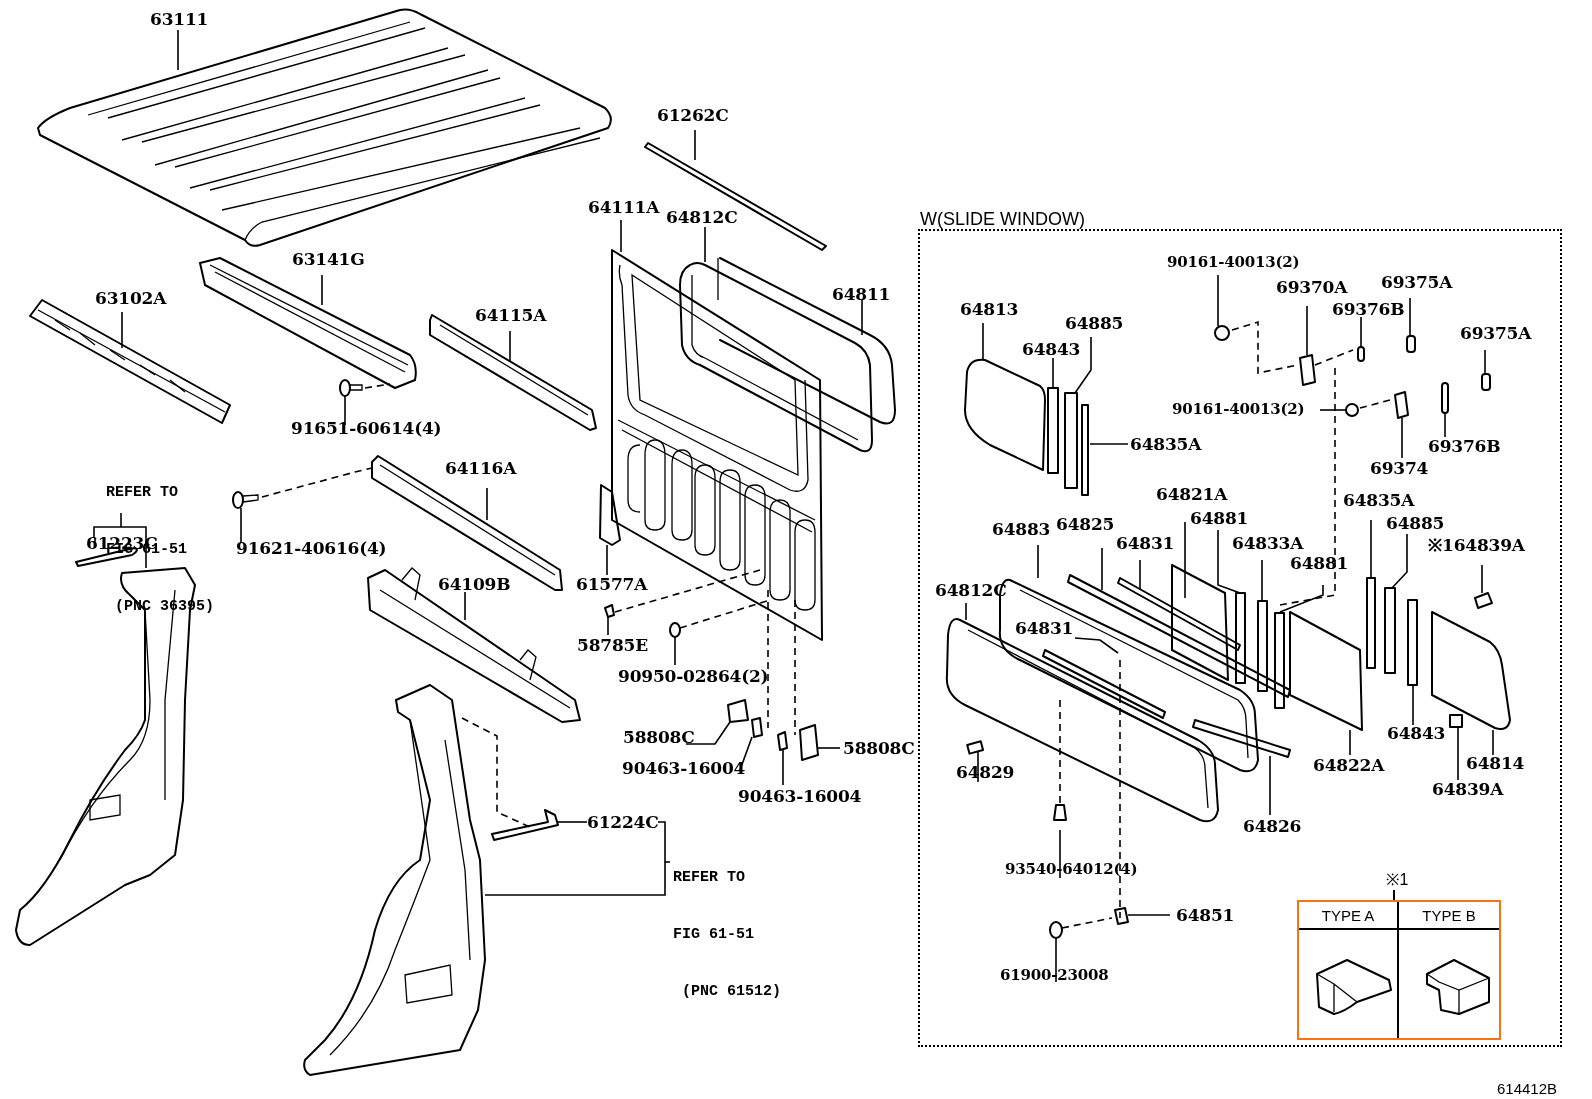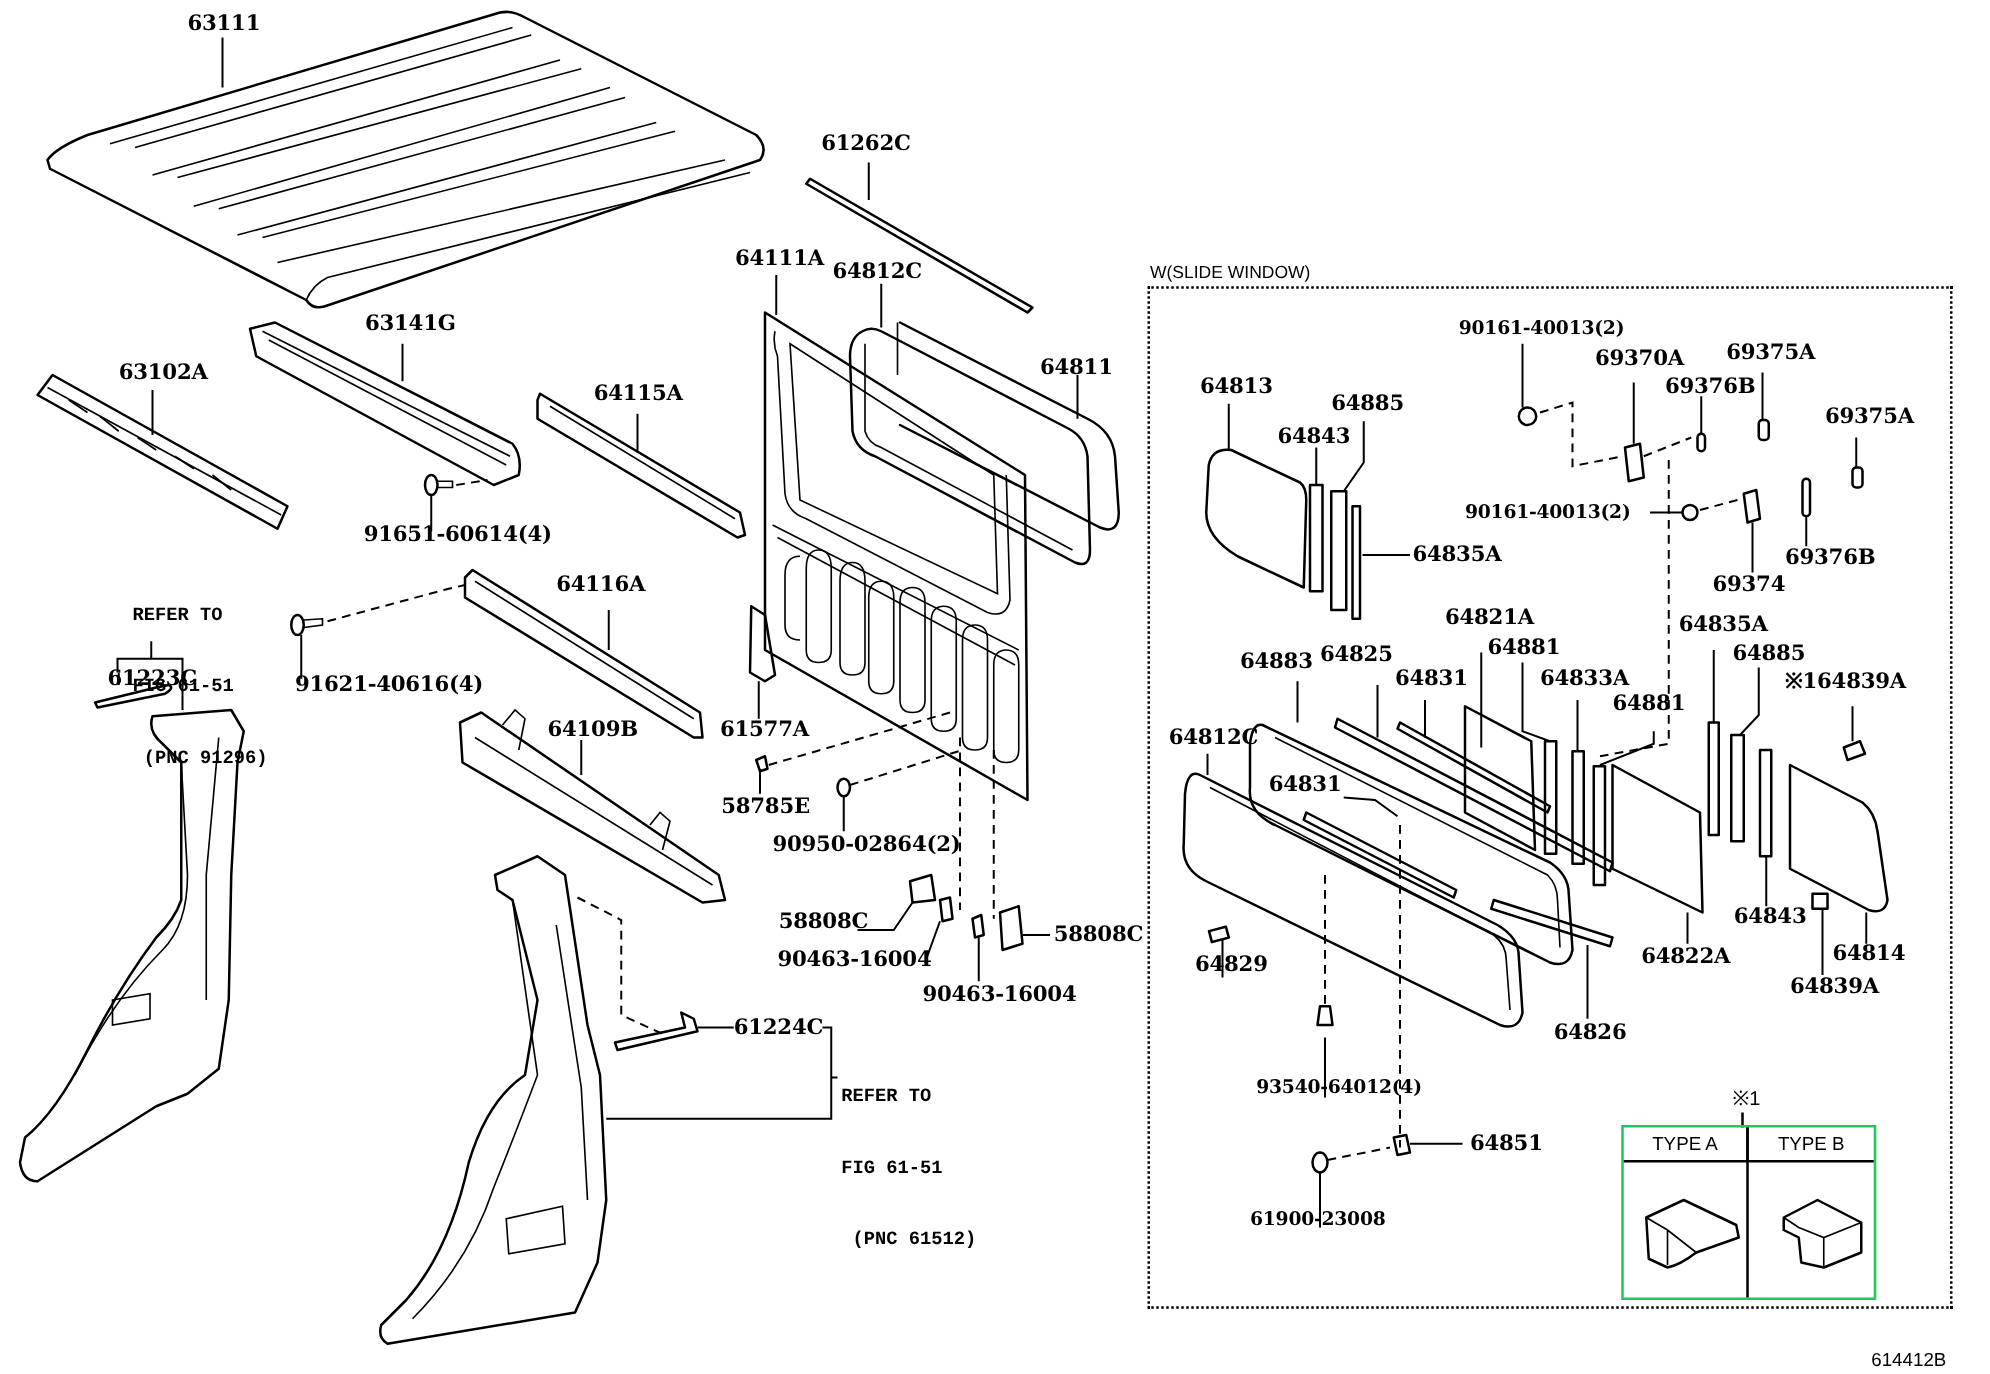--- a/index.html
+++ b/index.html
@@ -4,23 +4,23 @@
 <style>
   html, body { margin: 0; padding: 0; background: #ffffff; }
   body { width: 1592px; height: 1099px; position: relative; overflow: hidden; }
   #diagram { position: absolute; left: 0; top: 0; width: 1592px; height: 1099px; }
   .part { fill: none; stroke: #000; stroke-width: 2; stroke-linejoin: round; stroke-linecap: round; }
   .thin { fill: none; stroke: #000; stroke-width: 1.3; }
   .lead { fill: none; stroke: #000; stroke-width: 1.6; }
   .dash { fill: none; stroke: #000; stroke-width: 1.6; stroke-dasharray: 7 5; }
   .lbl { position: absolute; font-family: "DejaVu Serif", serif; font-weight: bold; font-size: 17px; color: #000; white-space: nowrap; line-height: 1; letter-spacing: -0.2px; }
   .note { position: absolute; font-family: "Liberation Mono", monospace; font-weight: bold; font-size: 15px; color: #000; white-space: pre; line-height: 19px; }
-  .sans { position: absolute; font-family: "Liberation Sans", sans-serif; font-size: 14px; color: #000; white-space: nowrap; line-height: 1; }
+  .sans { position: absolute; font-family: "Liberation Sans", sans-serif; font-size: 18px; color: #000; white-space: nowrap; line-height: 1; }
   .box { position: absolute; border: 2px dotted #000; }
-  .typebox { position: absolute; border: 2px solid #22c55e; }
+  .typebox { position: absolute; border: 2px solid #f97316; }
   .typecell { position: absolute; top: 0; height: 26px; border-bottom: 2px solid #000; display: flex; align-items: center; justify-content: center; font-family: "Liberation Sans", sans-serif; font-size: 15px; }
 </style>
 </head>
 <body>
 
 <div id="diagram">
 
   <svg width="1592" height="1099" viewBox="0 0 1592 1099" style="position:absolute;left:0;top:0;">
 
     <g>
@@ -191,21 +191,21 @@
   <span class="lbl" style="left:618px;top:668px;">90950-02864(2)</span>
   <span class="lbl" style="left:623px;top:729px;">58808C</span>
   <span class="lbl" style="left:622px;top:760px;">90463-16004</span>
   <span class="lbl" style="left:843px;top:740px;">58808C</span>
   <span class="lbl" style="left:738px;top:788px;">90463-16004</span>
   <span class="lbl" style="left:587px;top:814px;">61224C</span>
 
   <div class="note" style="left:106px;top:445px;">
     <div>REFER TO</div>
     <div>FIG 61-51</div>
-    <div> (PNC 91296)</div>
+    <div> (PNC 36395)</div>
   </div>
   <div class="note" style="left:673px;top:830px;">
     <div>REFER TO</div>
     <div>FIG 61-51</div>
     <div> (PNC 61512)</div>
   </div>
 
   <span class="sans" style="left:920px;top:210px;">W(SLIDE WINDOW)</span>
   <div class="box" style="left:918px;top:229px;width:640px;height:814px;"></div>
 

